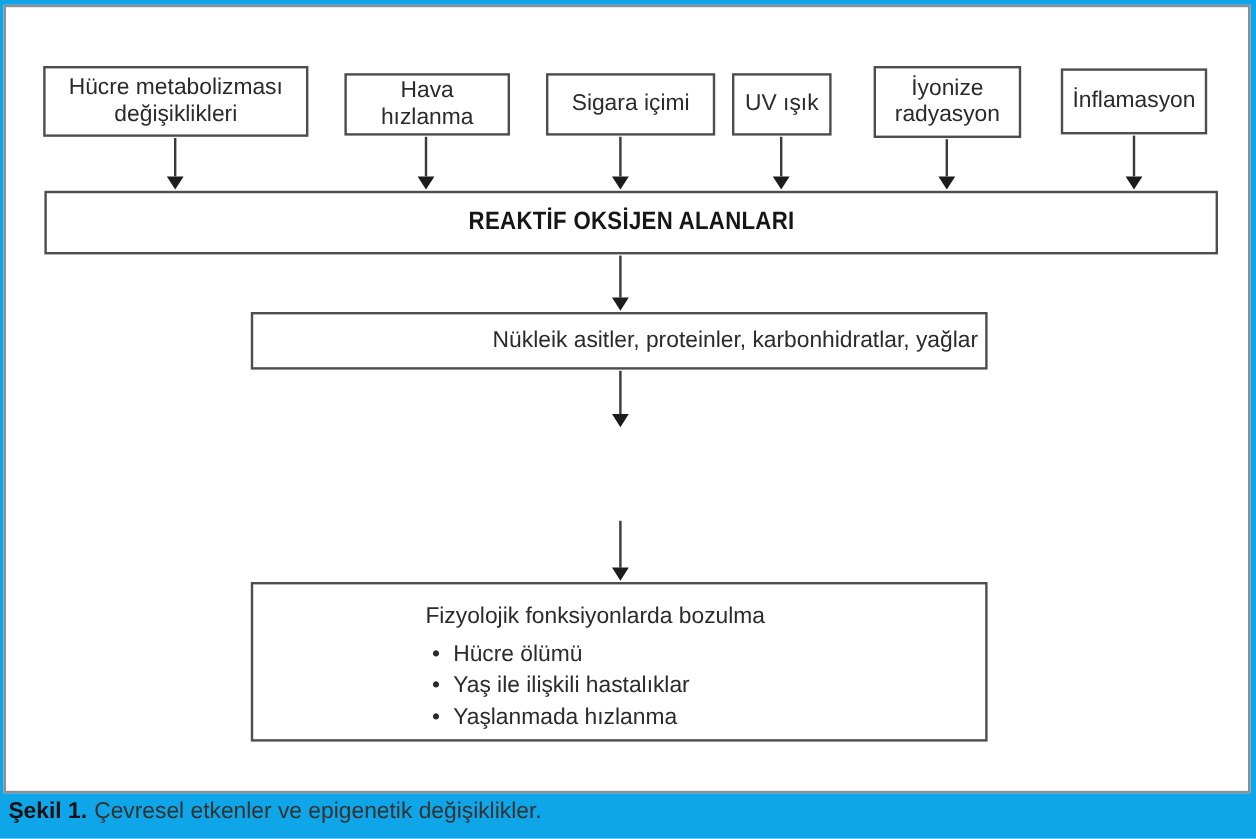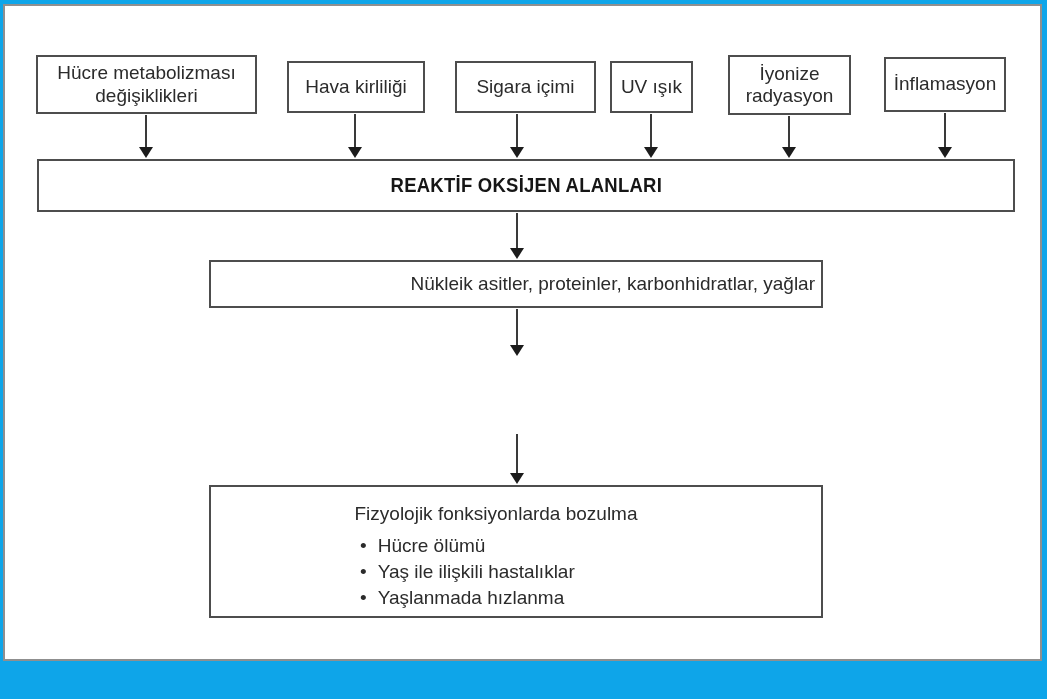--- a/index.html
+++ b/index.html
@@ -95,21 +95,21 @@
 <body>
 
 <div class="canvas">
 
   <div class="frame"></div>
 
   <div class="box" style="left:36px;top:55px;width:221px;height:59px;">
     <span>Hücre metabolizması değişiklikleri</span>
   </div>
   <div class="box" style="left:287px;top:61px;width:138px;height:52px;">
-    <span>Hava kirliliği</span>
+    <span>Hava hızlanma</span>
   </div>
   <div class="box" style="left:455px;top:61px;width:141px;height:52px;">
     <span>Sigara içimi</span>
   </div>
   <div class="box" style="left:610px;top:61px;width:83px;height:52px;">
     <span>UV ışık</span>
   </div>
   <div class="box" style="left:728px;top:55px;width:123px;height:60px;">
     <span>İyonize radyasyon</span>
   </div>
@@ -177,14 +177,17 @@
         <span class="bullet">•</span>
         <span>Yaş ile ilişkili hastalıklar</span>
       </li>
       <li>
         <span class="bullet">•</span>
         <span>Yaşlanmada hızlanma</span>
       </li>
     </ul>
   </div>
 
+  <div class="caption">
+    <span class="cap-label">Şekil 1.</span><span>Çevresel etkenler ve epigenetik değişiklikler.</span>
+  </div>
 
 </div>
 
 </body></html>

